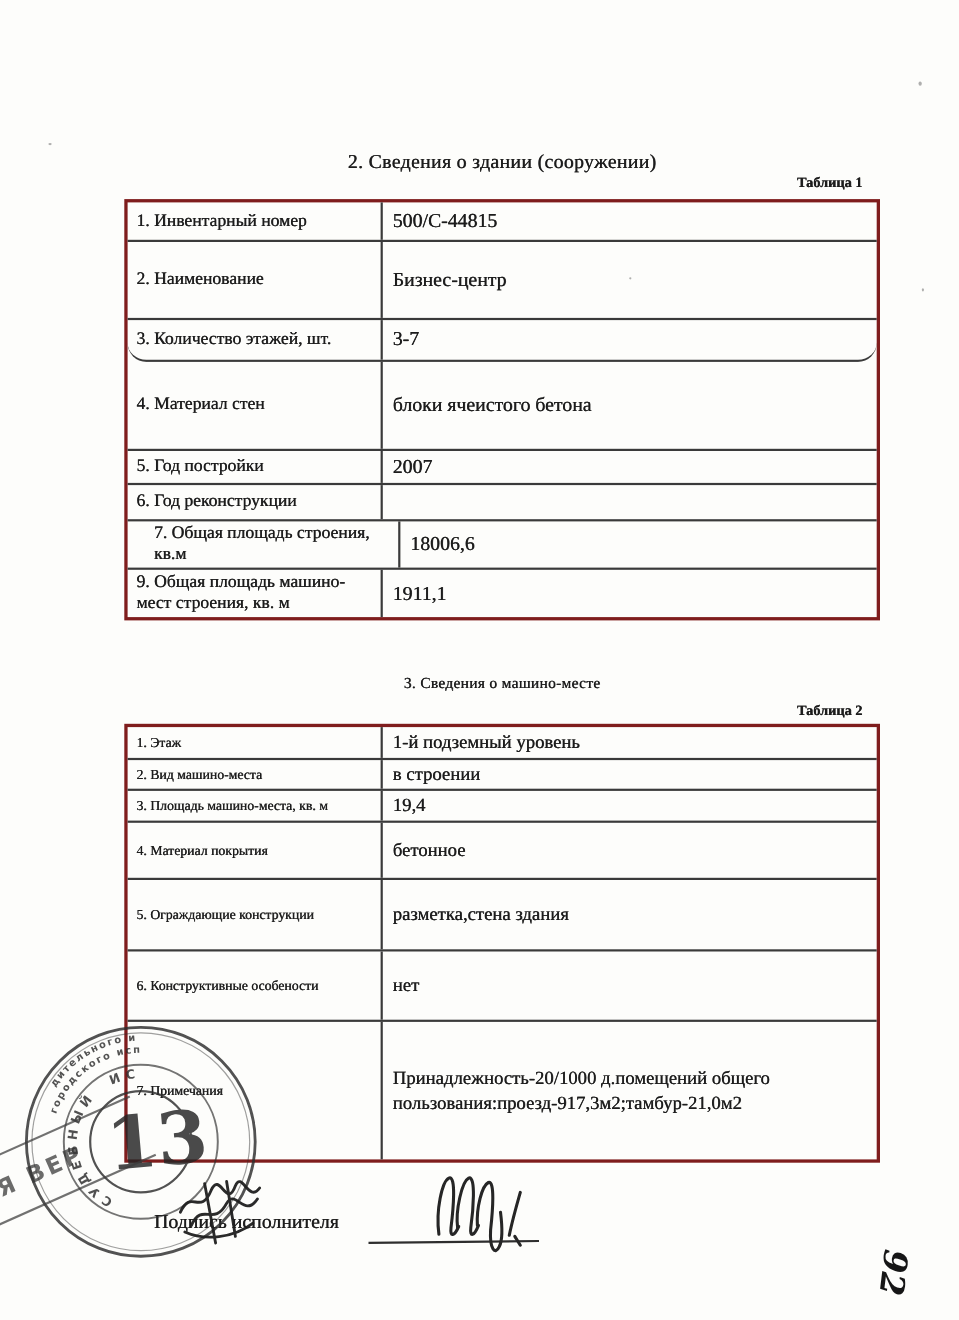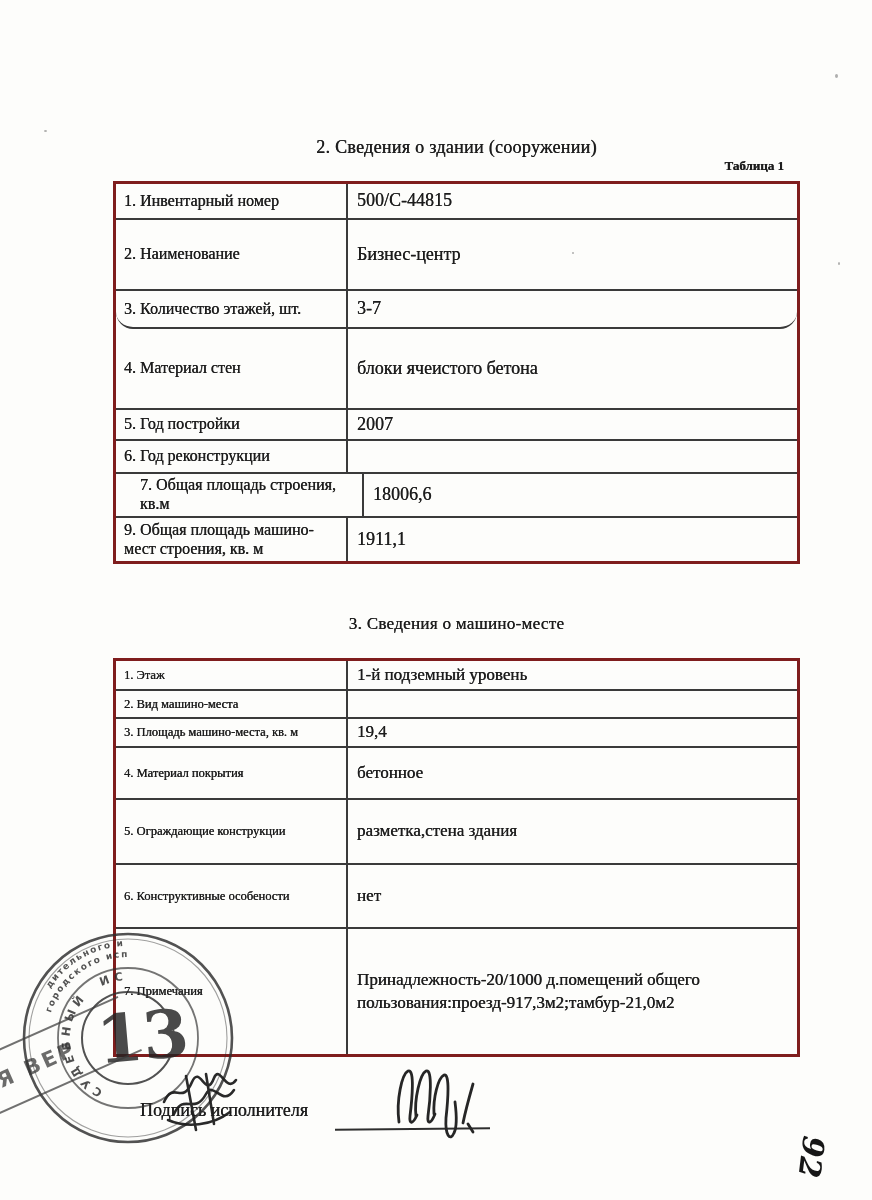--- a/index.html
+++ b/index.html
@@ -109,29 +109,31 @@
     <div class="t-row" style="height:44px;padding-left:16px;">
       <div class="c-label">7. Общая площадь строения, кв.м</div>
       <div class="c-value">18006,6</div>
     </div>
     <div class="t-row" style="height:43px;">
       <div class="c-label">9. Общая площадь машино-мест строения, кв. м</div>
       <div class="c-value">1911,1</div>
     </div>
   </div>
 
-  <div class="section-title doc-text" style="top:614px; font-size:17px;">3. Сведения о машино-месте</div>
+  <div class="section-title doc-text" style="top:614px; font-size:14px;">3. Сведения о машино-месте</div>
+  <div class="tbl-caption doc-text" style="top:638px;">Таблица 2</div>
 
   <div class="tbl tbl2 doc-text" style="top:658px;">
     <div class="t-row" style="height:30px;">
       <div class="c-label">1. Этаж</div>
       <div class="c-value">1-й подземный уровень</div>
     </div>
     <div class="t-row" style="height:28px;">
       <div class="c-label">2. Вид машино-места</div>
+      <div class="c-value">в строении</div>
     </div>
     <div class="t-row" style="height:29px;">
       <div class="c-label">3. Площадь машино-места, кв. м</div>
       <div class="c-value">19,4</div>
     </div>
     <div class="t-row" style="height:52px;">
       <div class="c-label">4. Материал покрытия</div>
       <div class="c-value">бетонное</div>
     </div>
     <div class="t-row" style="height:65px;">

